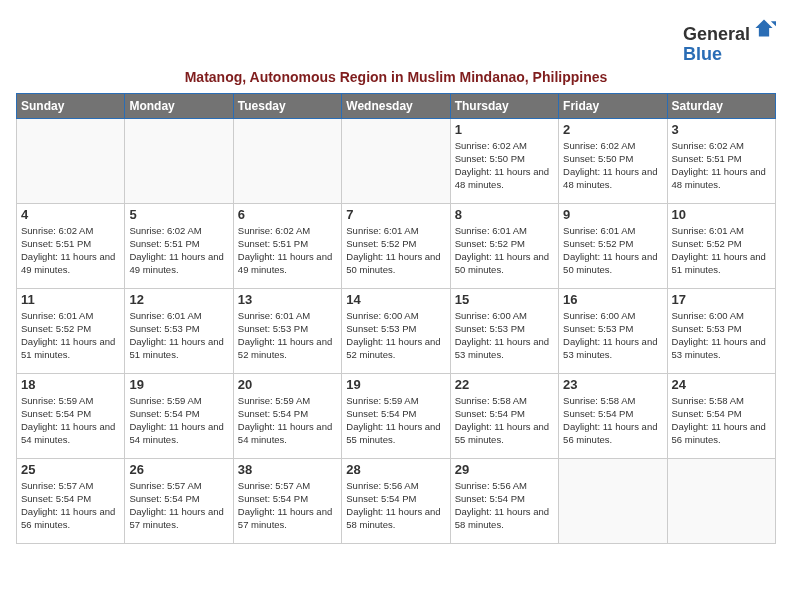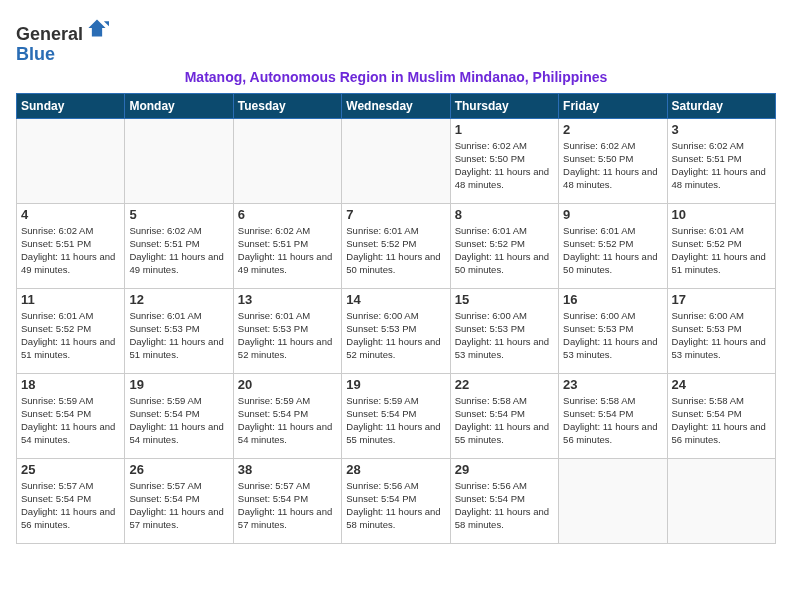--- a/index.html
+++ b/index.html
@@ -8,20 +8,21 @@
       background: #fff;
       width: 792px;
       min-height: 612px;
       padding: 16px;
     }
     .header-logo {
       display: flex;
       align-items: flex-end;
       justify-content: space-between;
       margin-bottom: 4px;
+      flex-direction: column;
     }
     .logo-area {
       display: flex;
       align-items: center;
     }
     .logo-text {
       font-size: 18px;
       font-weight: bold;
       line-height: 1.1;
     }
@@ -34,31 +35,31 @@
     }
     .month-title {
       font-size: 36px;
       font-weight: bold;
       color: #333;
       text-align: right;
     }
     .subtitle {
       text-align: center;
       font-size: 14px;
-      color: #6d28d9;
+      color: #7f1d1d;
       margin-bottom: 8px;
       font-weight: bold;
     }
     .calendar {
       width: 100%;
       border-collapse: collapse;
       font-size: 10.5px;
     }
     .calendar th {
-      background-color: #0c4a6e;
+      background-color: #737373;
       color: #fff;
       text-align: left;
       padding: 5px 4px;
       font-size: 12px;
       border: 1px solid #2a6db5;
     }
     .calendar td {
       border: 1px solid #ccc;
       vertical-align: top;
       padding: 3px 4px;

